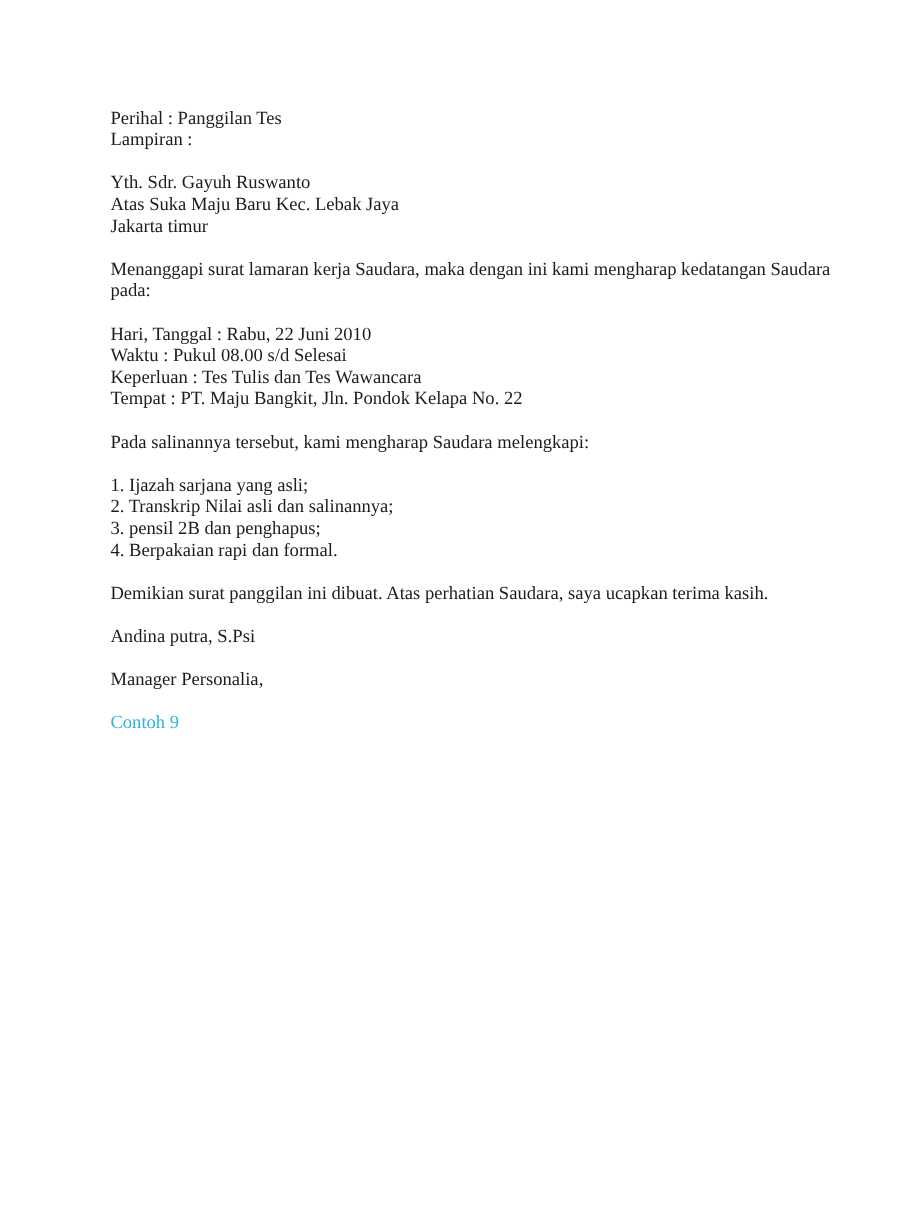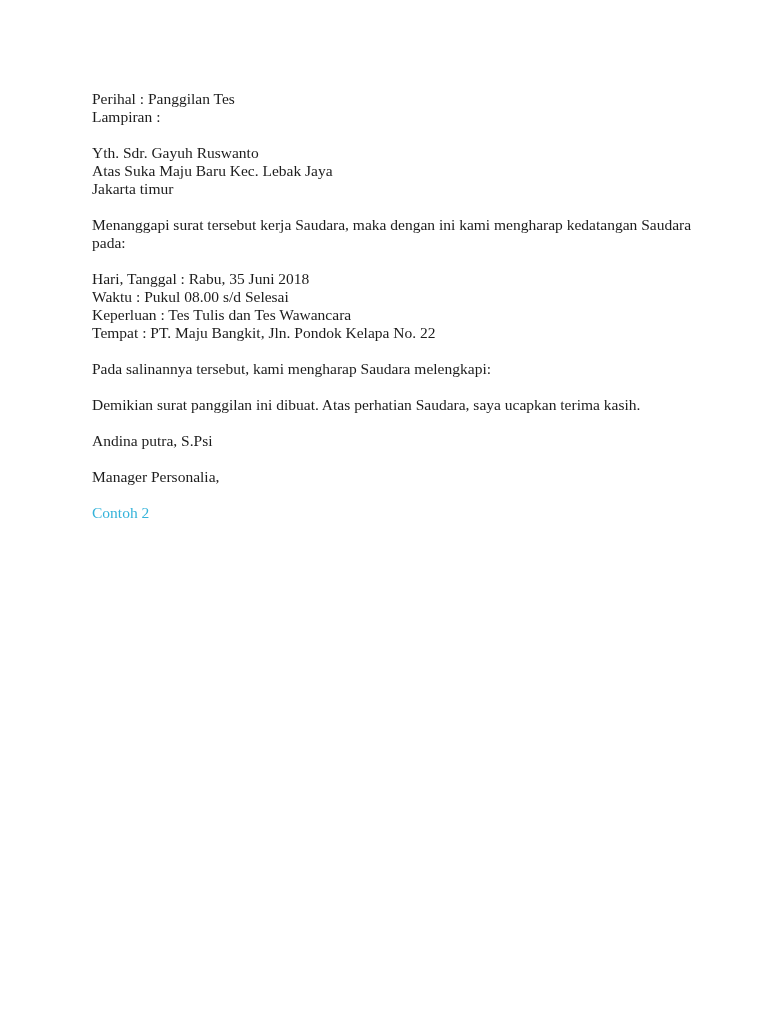--- a/index.html
+++ b/index.html
@@ -35,32 +35,36 @@
 
 <div class="page">
 
   <div class="para">Perihal : Panggilan Tes
 Lampiran :</div>
 
   <div class="para">Yth. Sdr. Gayuh Ruswanto
 Atas Suka Maju Baru Kec. Lebak Jaya
 Jakarta timur</div>
 
-  <div class="para">Menanggapi surat tersebut kerja Saudara, maka dengan ini kami mengharap kedatangan Saudara
+  <div class="para">Menanggapi surat lamaran kerja Saudara, maka dengan ini kami mengharap kedatangan Saudara
 pada:</div>
 
-  <div class="para">Hari, Tanggal : Rabu, 35 Juni 2018
+  <div class="para">Hari, Tanggal : Rabu, 22 Juni 2010
 Waktu : Pukul 08.00 s/d Selesai
 Keperluan : Tes Tulis dan Tes Wawancara
 Tempat : PT. Maju Bangkit, Jln. Pondok Kelapa No. 22</div>
 
   <div class="para">Pada salinannya tersebut, kami mengharap Saudara melengkapi:</div>
 
+  <div class="para">1. Ijazah sarjana yang asli;
+2. Transkrip Nilai asli dan salinannya;
+3. pensil 2B dan penghapus;
+4. Berpakaian rapi dan formal.</div>
 
   <div class="para">Demikian surat panggilan ini dibuat. Atas perhatian Saudara, saya ucapkan terima kasih.</div>
 
   <div class="para">Andina putra, S.Psi</div>
 
   <div class="para">Manager Personalia,</div>
 
-  <div class="para link">Contoh 2</div>
+  <div class="para link">Contoh 9</div>
 
 </div>
 
 </body></html>

